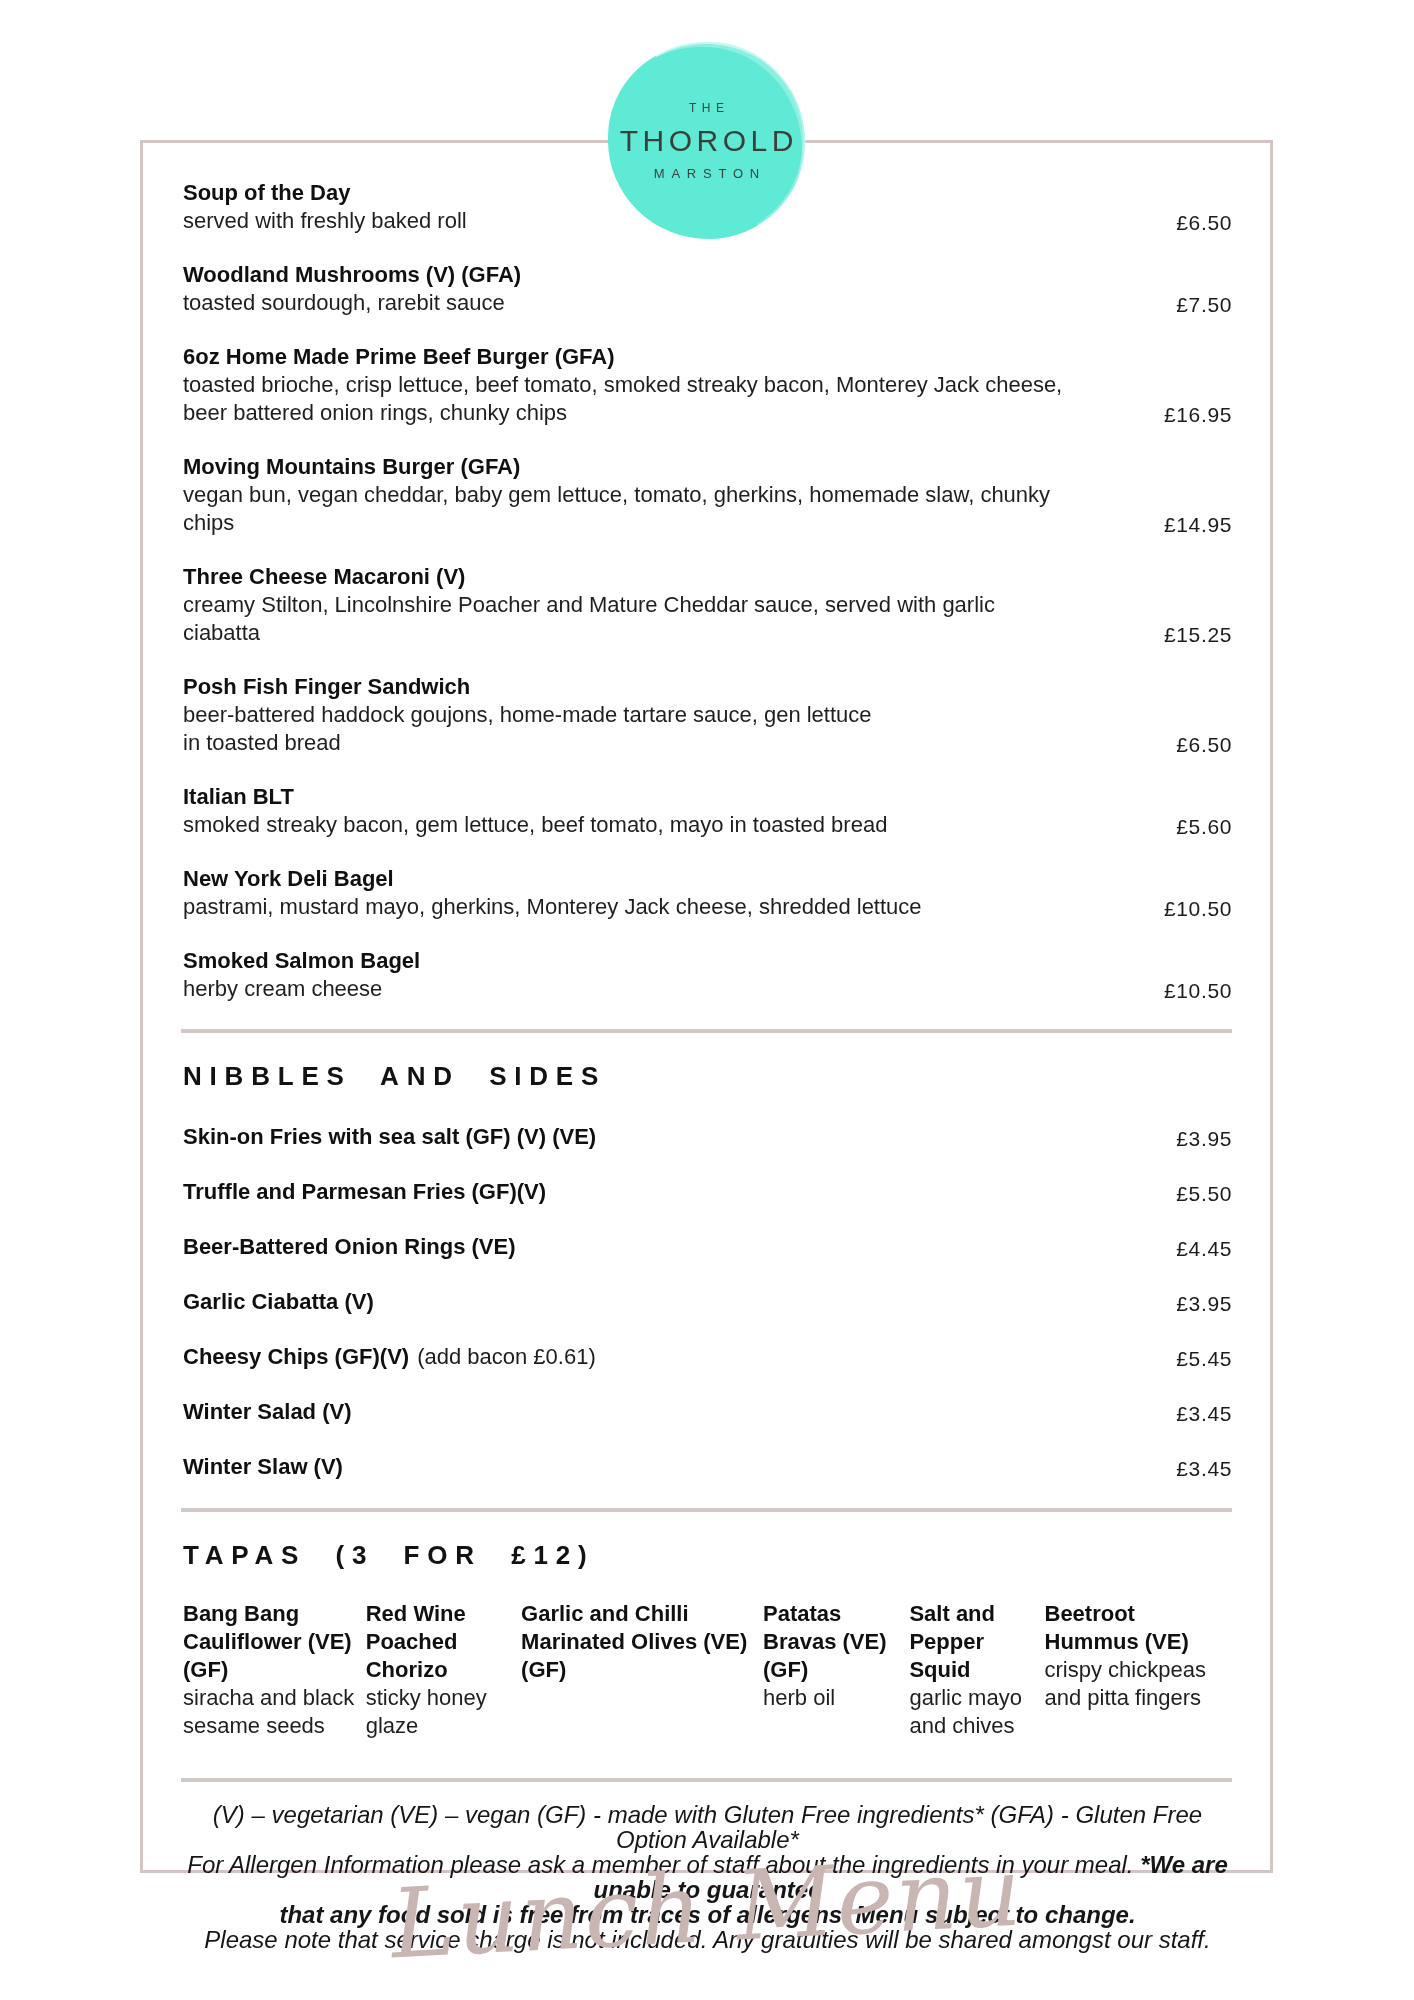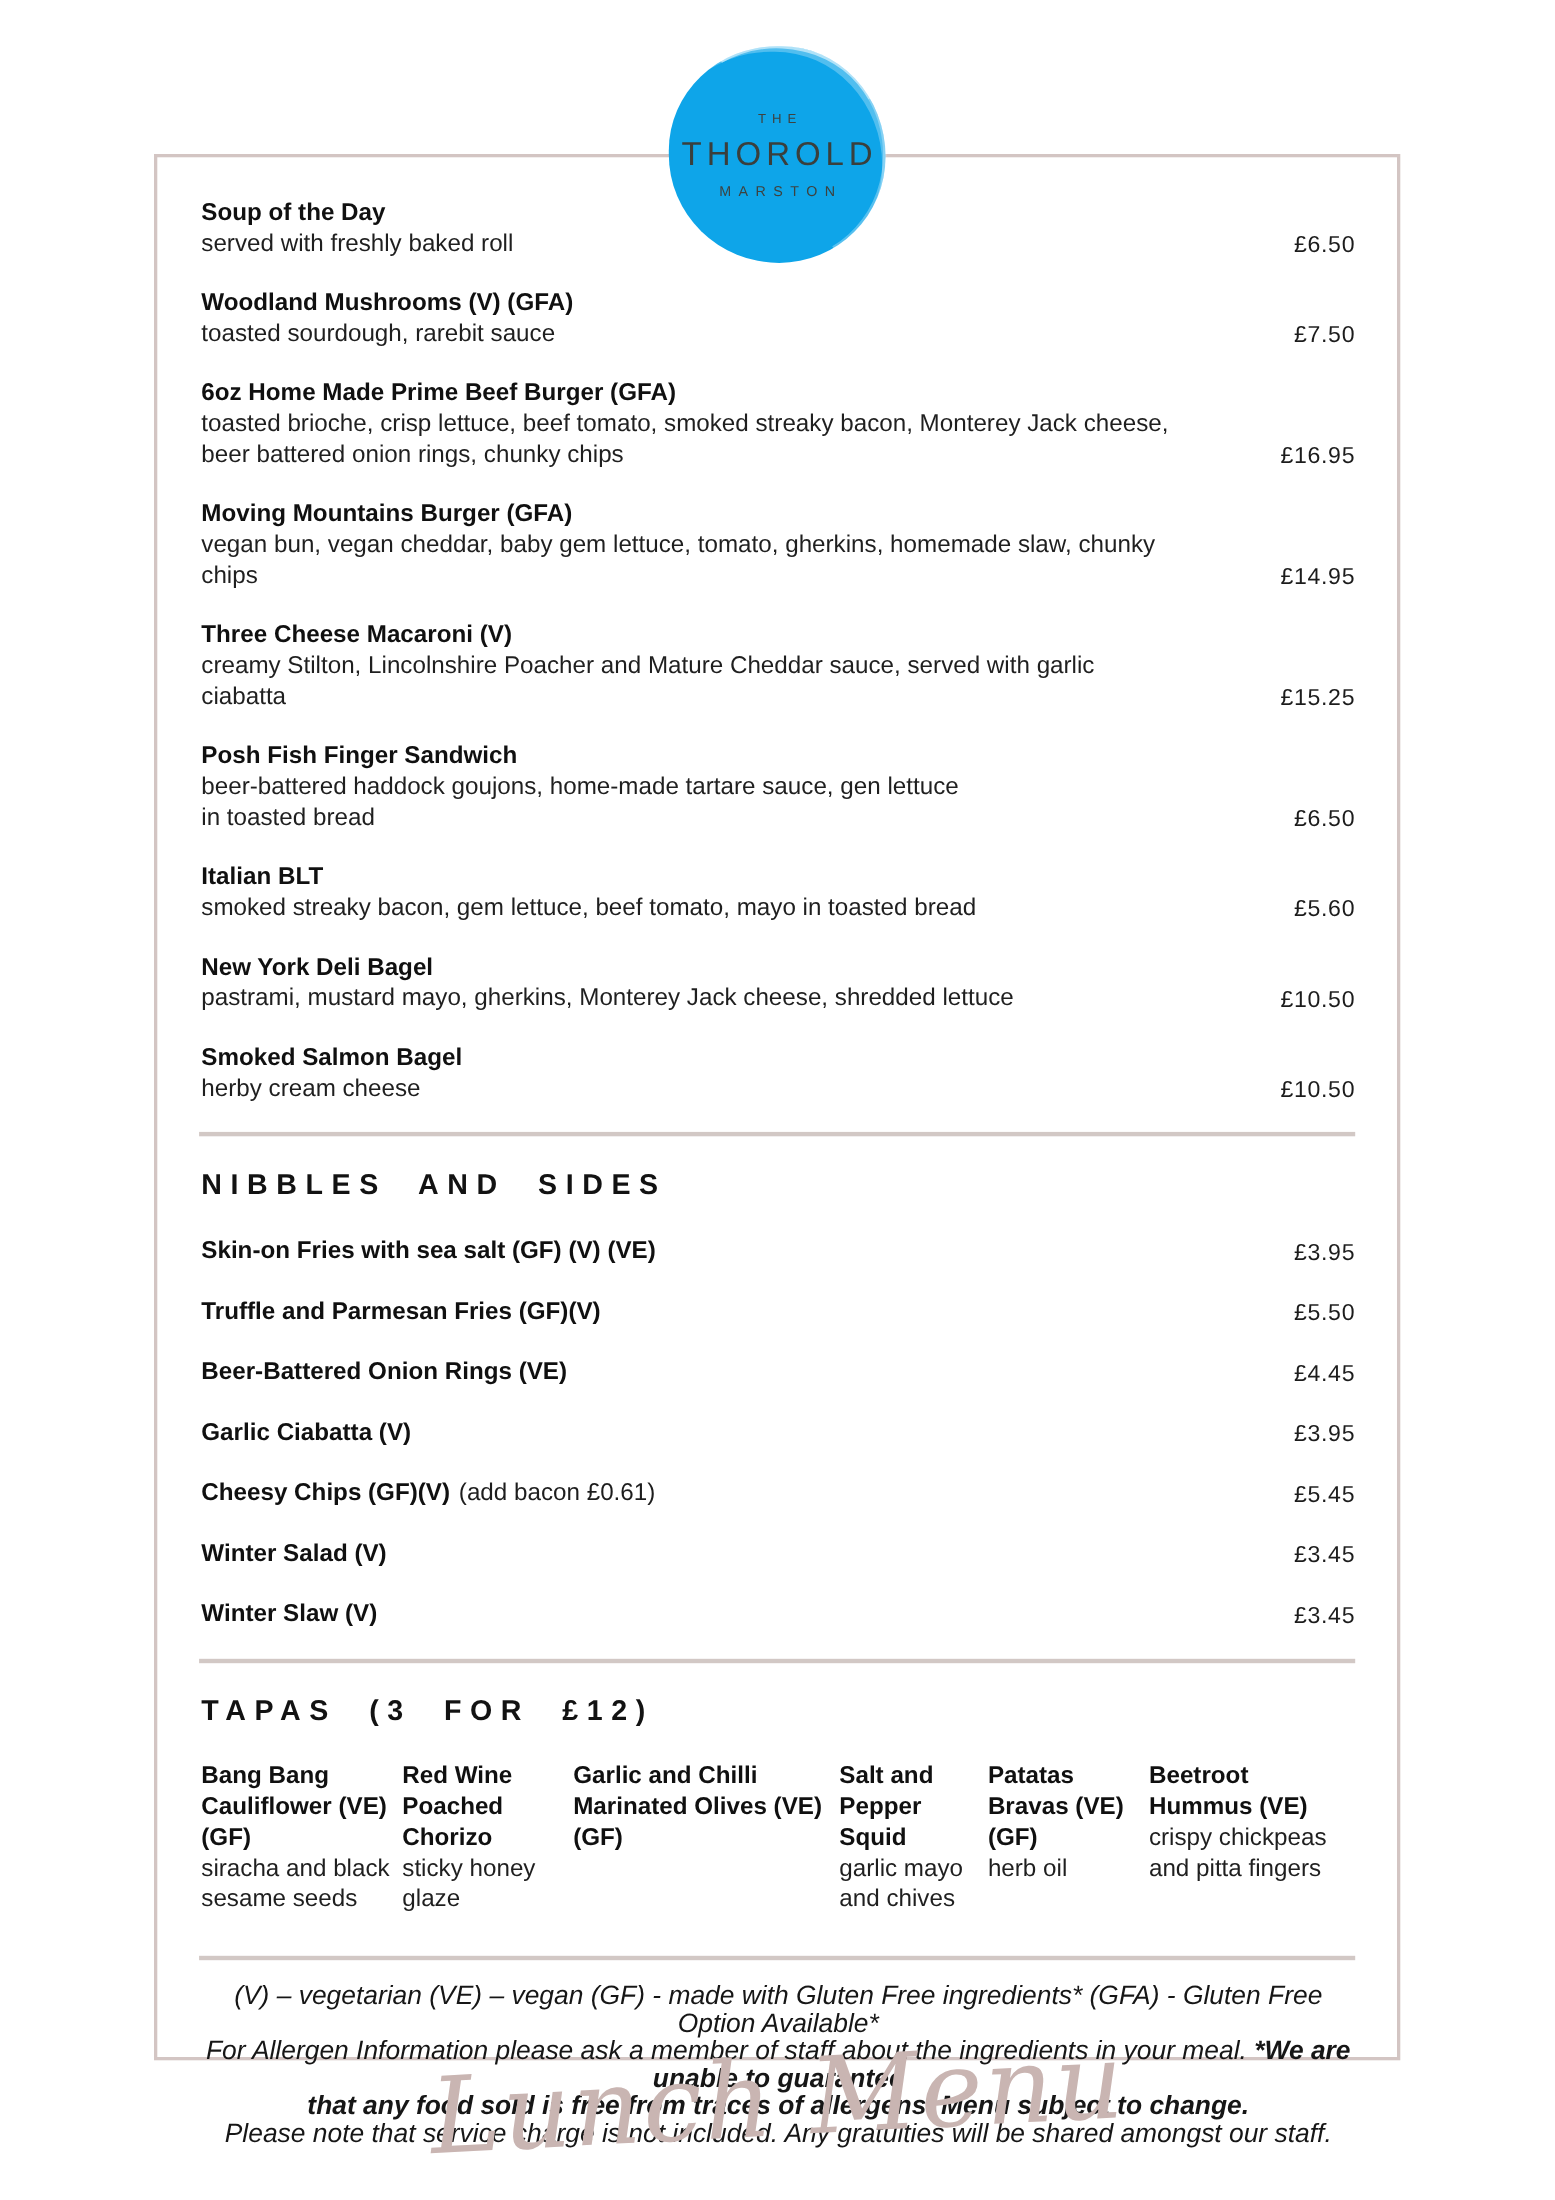--- a/index.html
+++ b/index.html
@@ -8,21 +8,21 @@
     font-family:"Liberation Sans",sans-serif;color:#1a1a1a;
     -webkit-font-smoothing:antialiased;
   }
   .frame{
     position:absolute;left:140px;top:140px;width:1133px;height:1733px;
     border:3px solid #d3c5c3;box-sizing:border-box;
   }
   
   .logo{
     position:absolute;left:608px;top:42px;width:197px;height:197px;z-index:3;
-    background:#0ea5e9;
+    background:#5eead4;
     border-radius:51% 49% 50% 52% / 49% 52% 50% 51%;
     display:flex;flex-direction:column;align-items:center;justify-content:center;
     box-shadow:inset -6px 8px 0 -3px rgba(255,255,255,0.28);
   }
   .logo::after{
     content:"";position:absolute;inset:-1px;border-radius:inherit;
     border:3px solid transparent;border-top-color:rgba(255,255,255,0.55);
     border-right-color:rgba(255,255,255,0.30);transform:rotate(14deg);
   }
   .logo-the{font-size:12px;letter-spacing:0.45em;padding-left:0.45em;color:#3e423f;margin-bottom:9px;}
@@ -182,26 +182,26 @@
             <div class="item-title">Red Wine Poached Chorizo</div>
             <div class="item-desc">sticky honey glaze</div>
           </div>
           <div class="tapas-item">
             <div class="item-title">Garlic and Chilli Marinated Olives (VE)(GF)</div>
             <div class="item-desc"></div>
           </div>
         </div>
         <div class="tapas-col right">
           <div class="tapas-item">
+            <div class="item-title">Patatas Bravas (VE)(GF)</div>
+            <div class="item-desc">herb oil</div>
+          </div>
+          <div class="tapas-item">
             <div class="item-title">Salt and Pepper Squid</div>
             <div class="item-desc">garlic mayo and chives</div>
-          </div>
-          <div class="tapas-item">
-            <div class="item-title">Patatas Bravas (VE)(GF)</div>
-            <div class="item-desc">herb oil</div>
           </div>
           <div class="tapas-item">
             <div class="item-title">Beetroot Hummus (VE)</div>
             <div class="item-desc">crispy chickpeas and pitta fingers</div>
           </div>
         </div>
       </div>
     </div>
 
     <div>

